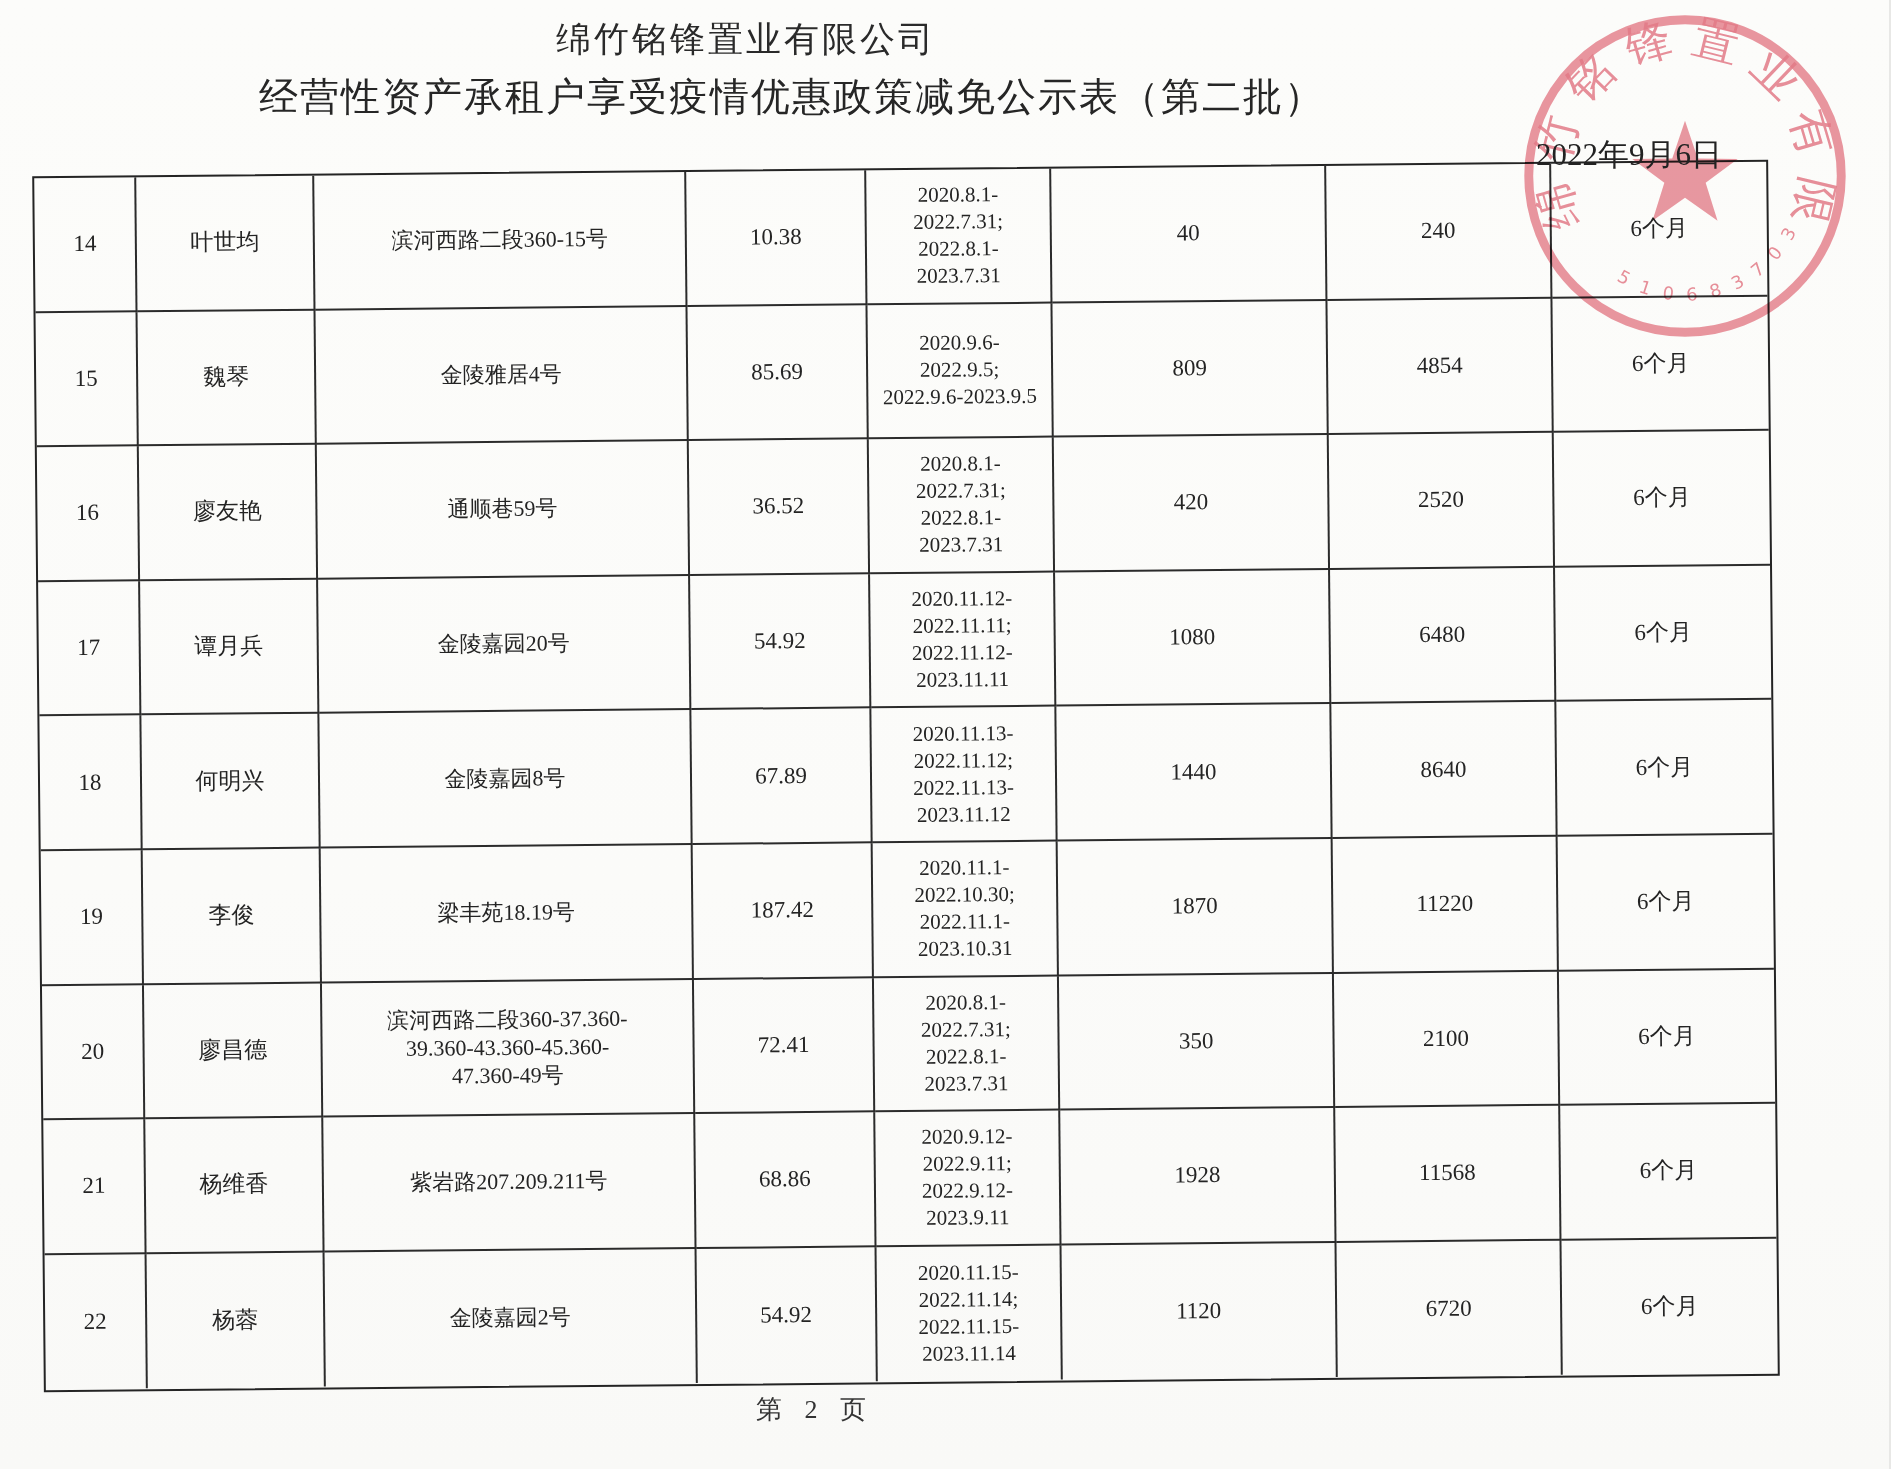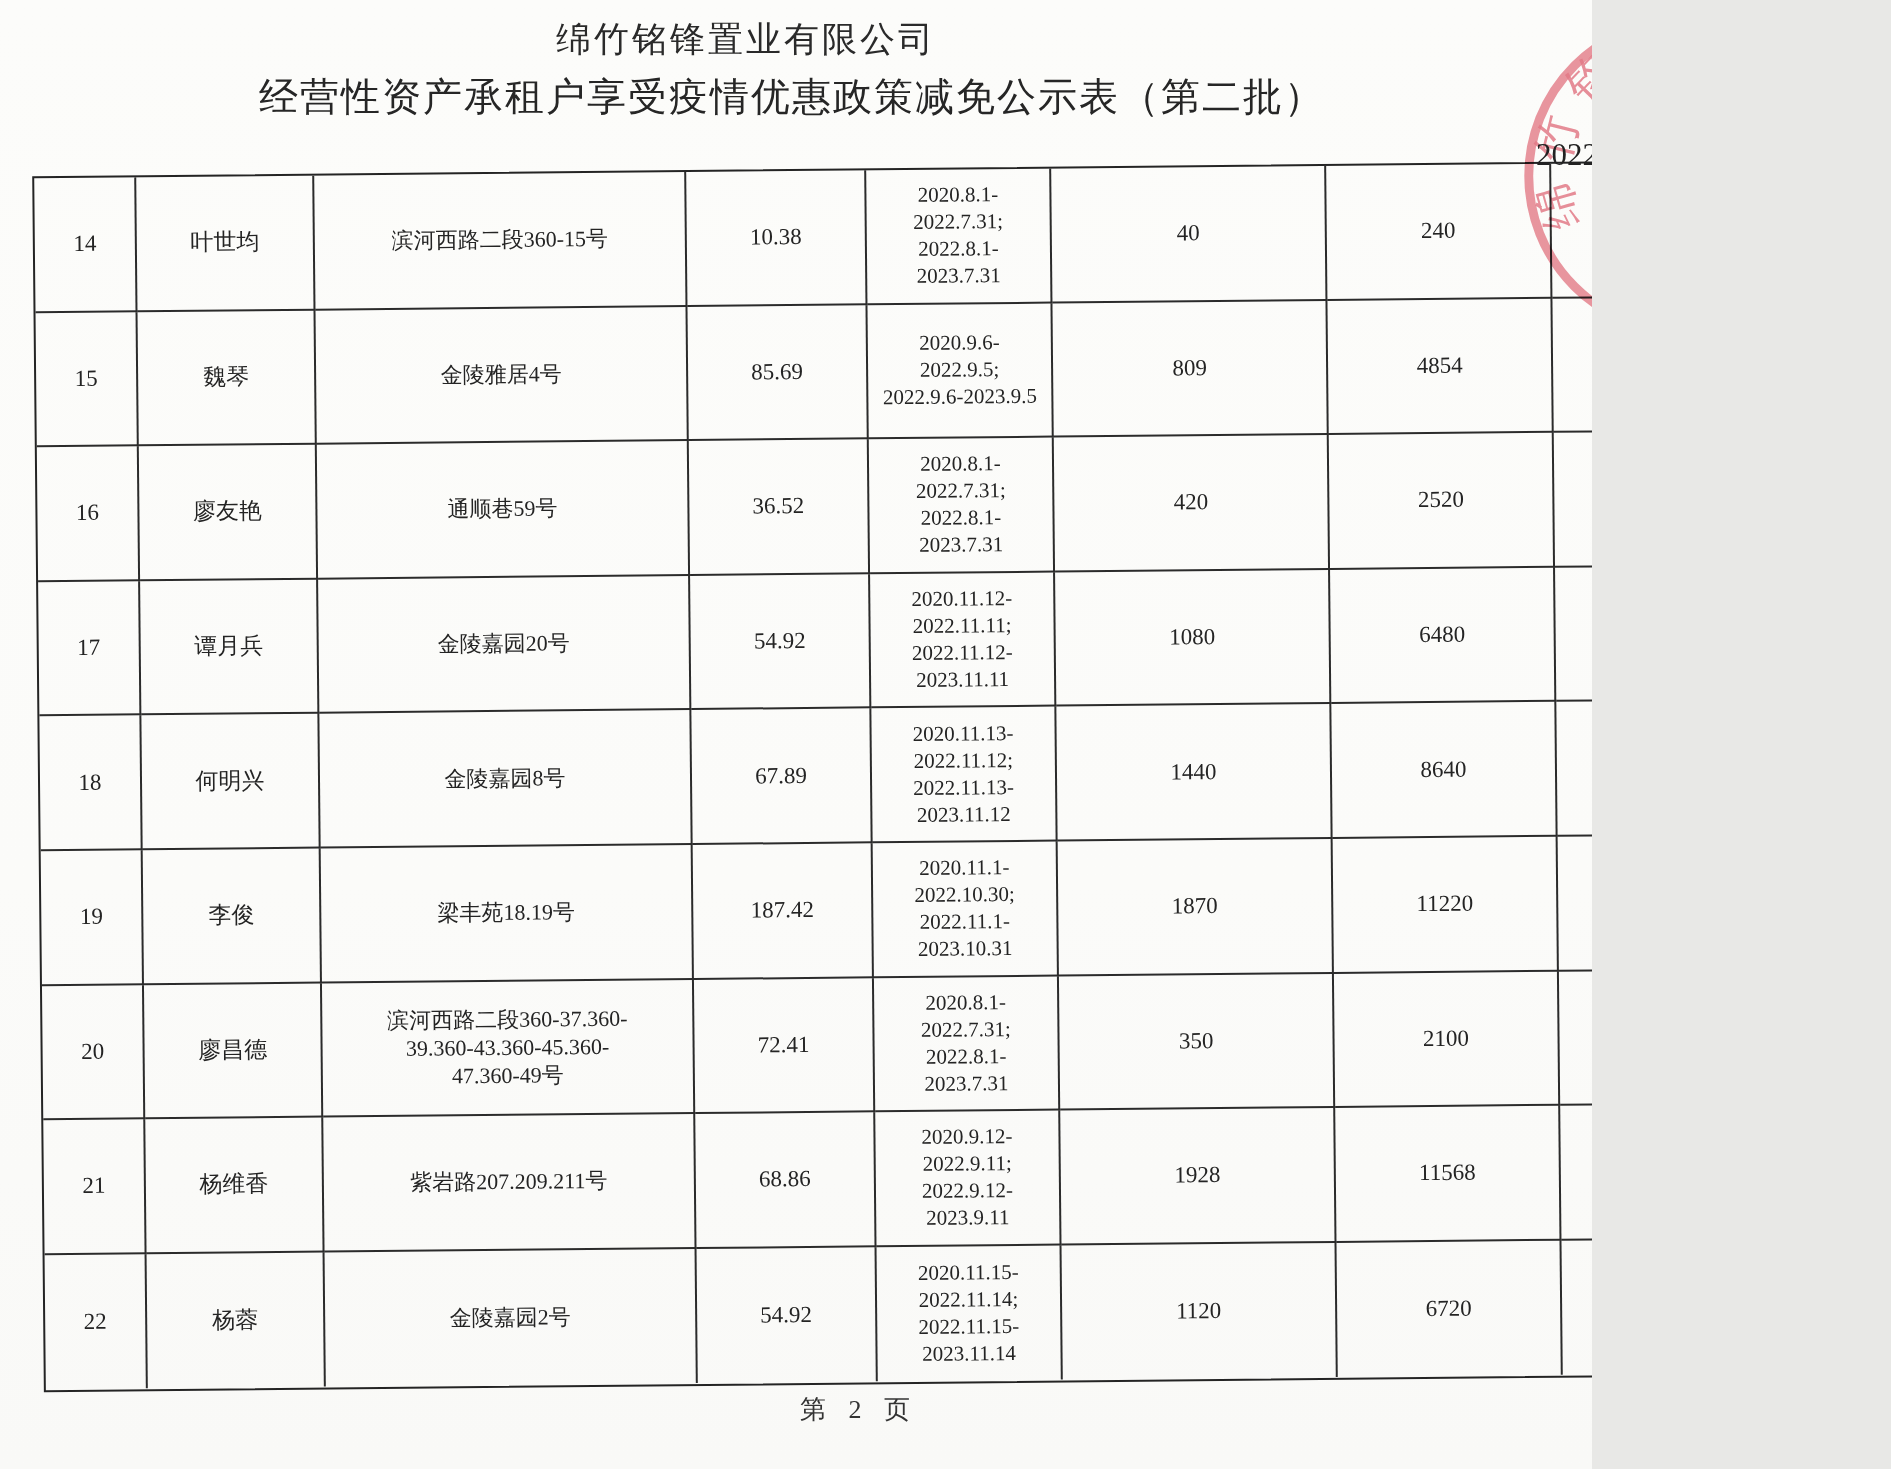--- a/index.html
+++ b/index.html
@@ -1,38 +1,38 @@
 <!DOCTYPE html>
 <html><head>
 <meta charset="utf-8">
 <style>
   html,body{margin:0;padding:0;background:#e8e8e6;}
   .page{
     position:relative;
-    width:1592px;height:1469px;
+    width:1889px;height:1469px;
     background:linear-gradient(180deg,#fcfcfa 0%,#fbfbf9 60%,#f9f9f7 100%);
     overflow:hidden;
     font-family:"Liberation Serif","DejaVu Serif",serif;
     color:#1f1f1f;
   }
   .title-company{
     position:absolute;left:0;top:16px;width:1492px;
     text-align:center;font-size:35px;letter-spacing:3px;color:#2a2a2a;
   }
   .title-main{
     position:absolute;left:0;top:70px;width:1496px;
     text-align:center;font-size:39px;letter-spacing:2px;color:#262626;padding-left:44px;
   }
   .doc-date{
     position:absolute;left:1422px;top:134px;width:300px;
     text-align:right;font-size:31px;color:#222;z-index:6;
   }
   .footer-page{
     position:absolute;left:0;top:1392px;width:1630px;
-    text-align:center;font-size:26px;letter-spacing:8px;color:#333;padding-left:44px;
+    text-align:center;font-size:26px;letter-spacing:8px;color:#333;
   }
   
   .relief-table{
     position:absolute;left:38px;top:168px;
     width:1732px;height:1212px;
     display:grid;
     grid-template-columns:102px 178px 372px 180px 185px 275px 225px 215px;
     grid-auto-rows:134.6px;
     border:2.5px solid #242424;
     transform:rotate(-0.55deg);

